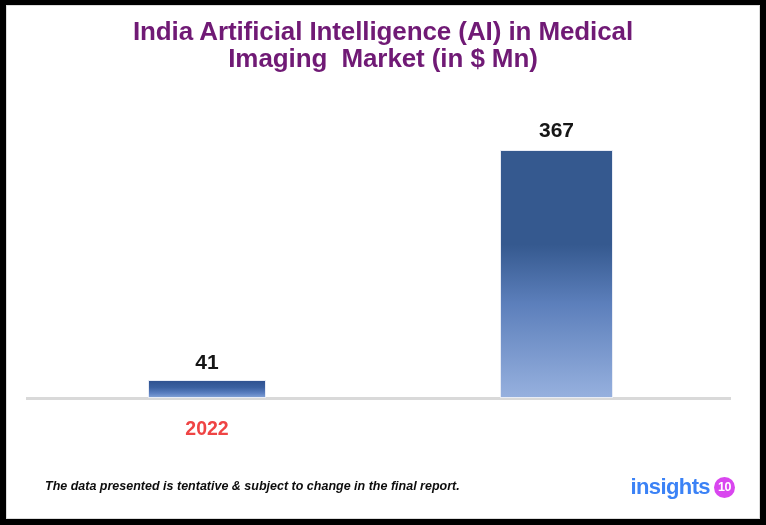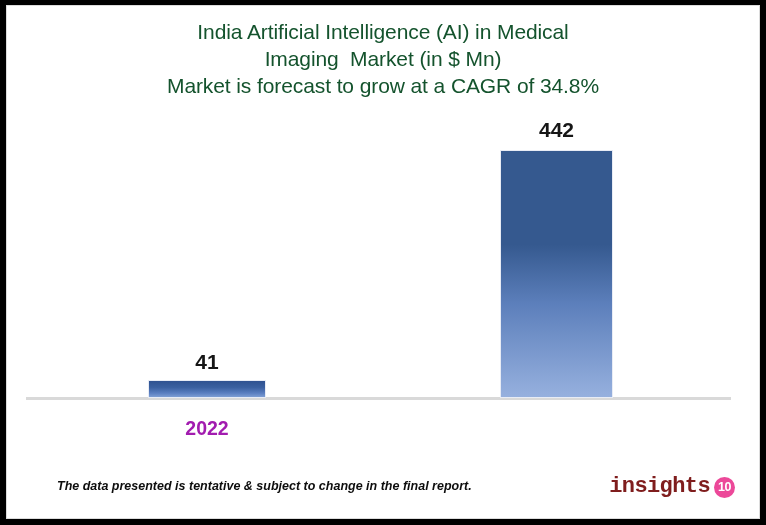--- a/index.html
+++ b/index.html
@@ -34,23 +34,23 @@
     overflow: hidden;
   }
 
   
   .title-block {
     position: absolute;
     left: 0;
     top: 12px;
     width: 100%;
     text-align: center;
-    color: #14532d;
-    font-weight: normal;
-    font-size: 21px;
+    color: #701a75;
+    font-weight: bold;
+    font-size: 26px;
     line-height: 27px;
     letter-spacing: -0.1px;
   }
   .title-line { display: block; white-space: pre; }
 
   
   .plot {
     position: absolute;
     left: 0;
     top: 0;
@@ -88,91 +88,88 @@
     text-align: center;
     color: #161616;
     font-weight: bold;
     font-size: 21px;
     line-height: 21px;
     white-space: nowrap;
   }
   .cat-label {
     position: absolute;
     text-align: center;
-    color: #a21caf;
+    color: #ef4444;
     font-weight: bold;
     font-size: 19.5px;
     line-height: 20px;
     white-space: nowrap;
   }
 
   
   .footnote {
     position: absolute;
     left: 38px;
     top: 473px;
     font-size: 12.5px;
     font-style: italic;
     font-weight: bold;
     color: #0d0d0d;
     white-space: nowrap;
-    margin-left: 12px;
   }
   .logo {
     position: absolute;
     right: 24px;
     top: 470px;
     display: flex;
     align-items: center;
     gap: 4px;
   }
   .logo-word {
     font-size: 22px;
     font-weight: bold;
-    color: #7f1d1d;
+    color: #3b82f6;
     letter-spacing: -0.6px;
     line-height: 22px;
-    font-family: Liberation Mono, monospace;
   }
   .logo-badge {
     width: 21px;
     height: 21px;
     border-radius: 50%;
-    background: #ec4899;
+    background: #d946ef;
     color: #ffffff;
     font-size: 12.5px;
     font-weight: bold;
     display: flex;
     align-items: center;
     justify-content: center;
     letter-spacing: -0.5px;
   }
 </style>
 </head>
 <body>
 
 <div class="frame">
   <div class="canvas">
 
     <div class="title-block">
       <span class="title-line">India Artificial Intelligence (AI) in Medical</span>
       <span class="title-line">Imaging  Market (in $ Mn)</span>
-      <span class="title-line">Market is forecast to grow at a CAGR of 34.8%</span>
     </div>
 
     <div class="plot">
 
       <div class="axis-line"></div>
 
       <div class="bar short" style="left:141px; top:374px; width:118px; height:18px;"></div>
       <div class="bar-value" style="left:141px; top:345px; width:118px;">41</div>
       <div class="cat-label" style="left:141px; top:412px; width:118px;">2022</div>
 
       <div class="bar" style="left:493px; top:144px; width:113px; height:248px;"></div>
-      <div class="bar-value" style="left:493px; top:113px; width:113px;">442</div>
+      <div class="bar-value" style="left:493px; top:113px; width:113px;">367</div>
 
     </div>
 
     <div class="footnote">The data presented is tentative &amp; subject to change in the final report.</div>
 
     <div class="logo">
       <span class="logo-word">insights</span>
       <span class="logo-badge">10</span>
     </div>
 

